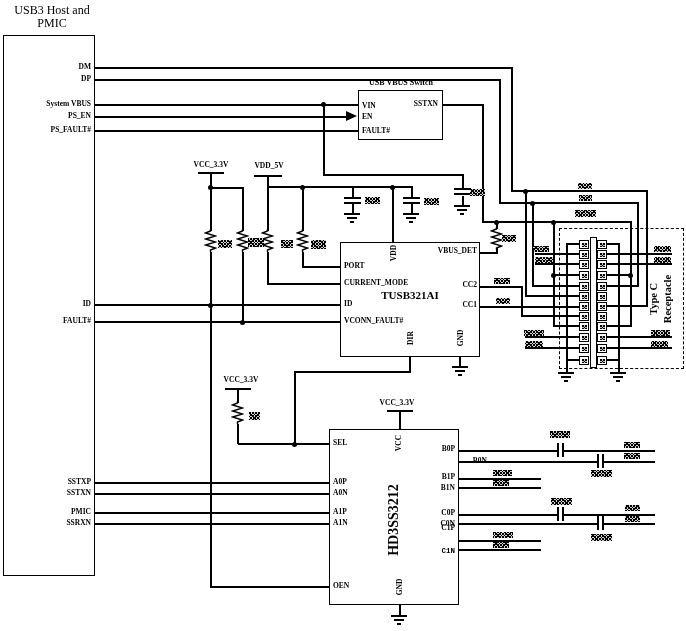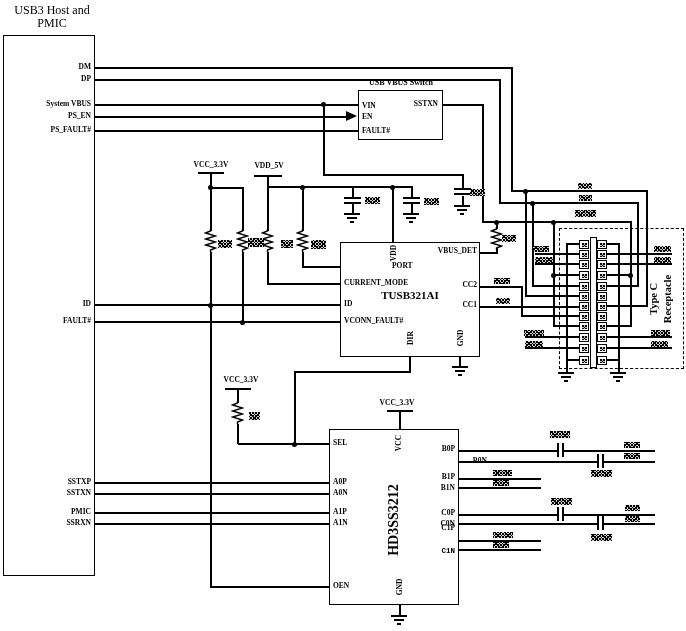--- a/index.html
+++ b/index.html
@@ -65,21 +65,21 @@
   <div class="lbl ra" style="left:91px;top:489px;">SSTXN</div>
   <div class="lbl ra" style="left:91px;top:508px;">PMIC</div>
   <div class="lbl ra" style="left:91px;top:519px;">SSRXN</div>
 
   <div class="lbl" style="left:362px;top:102px;">VIN</div>
   <div class="lbl" style="left:362px;top:113px;">EN</div>
   <div class="lbl" style="left:362px;top:127px;">FAULT#</div>
   <div class="lbl ra" style="left:438px;top:100px;">SSTXN</div>
   <div class="arrow" style="left:346px;top:111px;"></div>
 
-  <div class="lbl" style="left:344px;top:262px;margin-left:48px;">PORT</div>
+  <div class="lbl" style="left:344px;top:262px;">PORT</div>
   <div class="lbl" style="left:344px;top:279px;">CURRENT_MODE</div>
   <div class="lbl" style="left:344px;top:300px;">ID</div>
   <div class="lbl" style="left:344px;top:317px;">VCONN_FAULT#</div>
   <div class="lbl ra" style="left:477px;top:247px;">VBUS_DET</div>
   <div class="lbl ra" style="left:477px;top:281px;">CC2</div>
   <div class="lbl ra" style="left:477px;top:301px;">CC1</div>
   <div class="vlbl" style="left:393px;top:253px;">VDD</div>
   <div class="vlbl" style="left:410px;top:338px;">DIR</div>
   <div class="vlbl" style="left:460px;top:338px;">GND</div>
 

